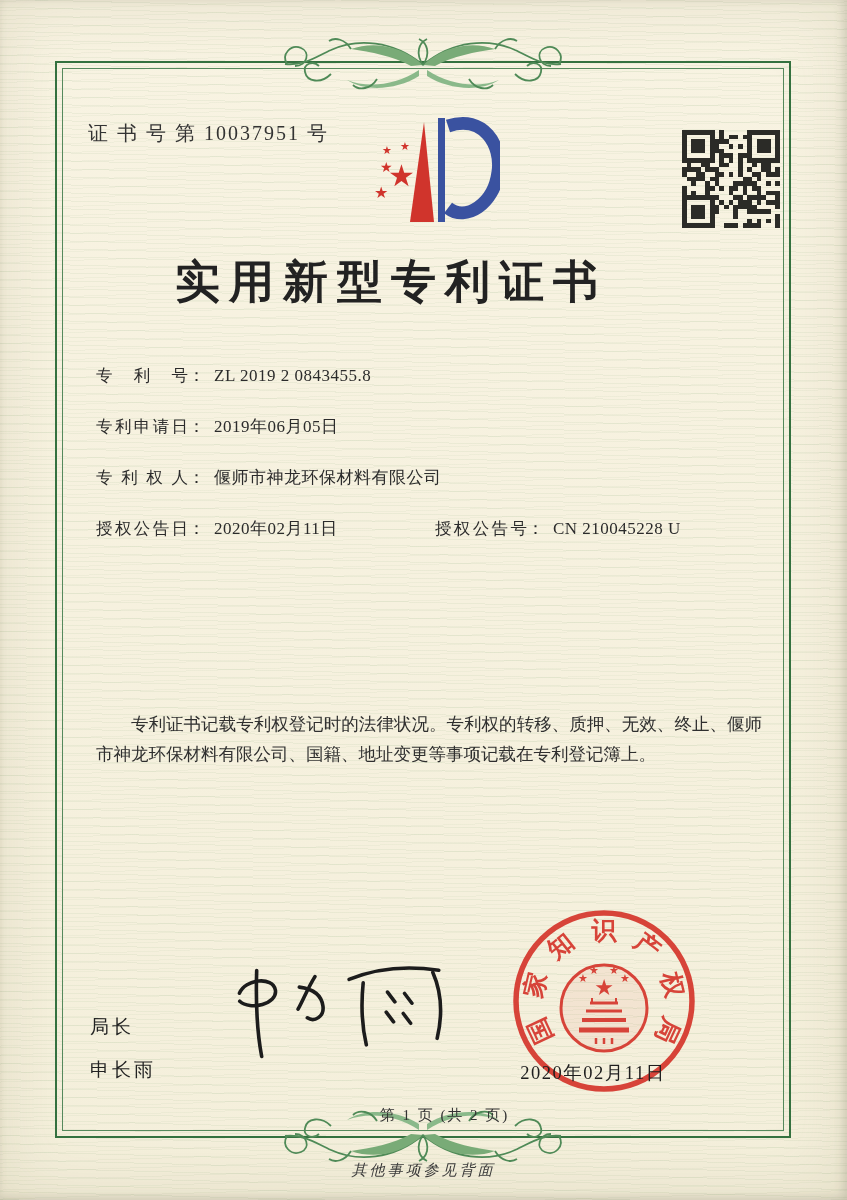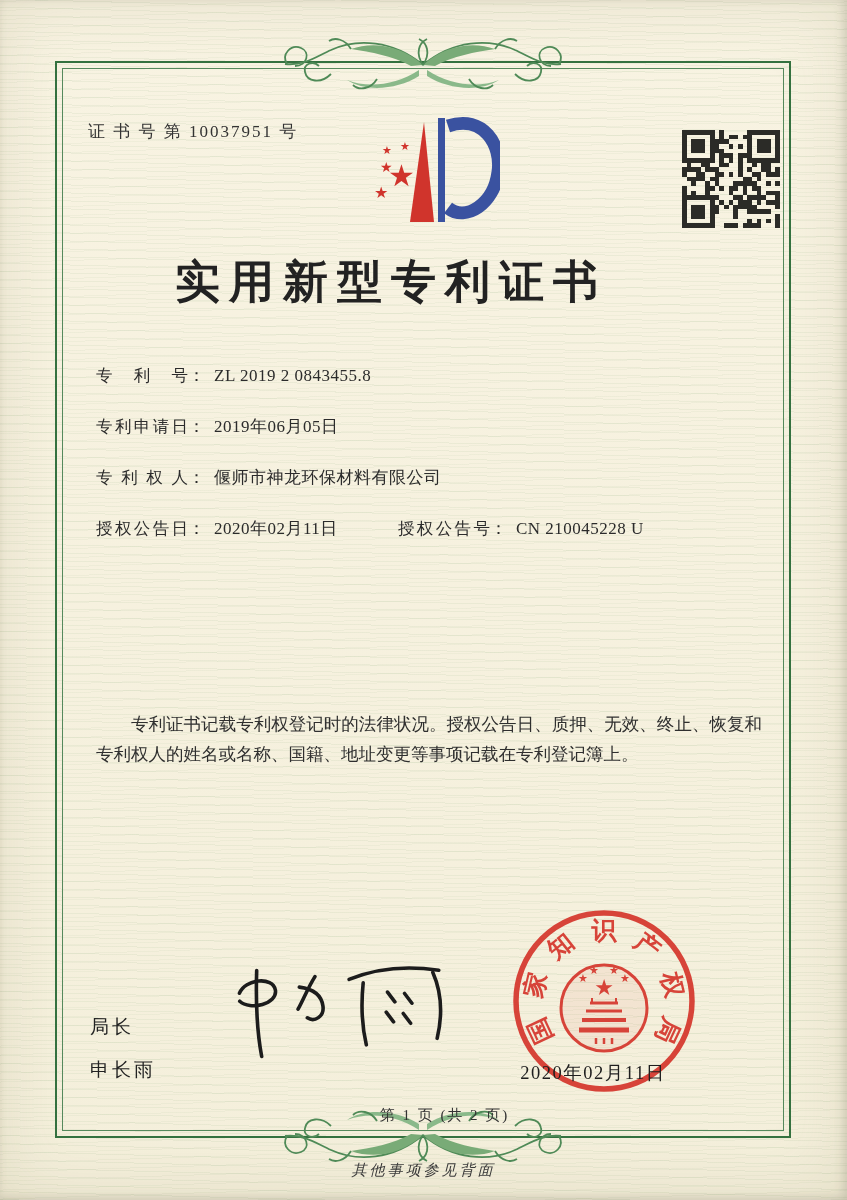--- a/index.html
+++ b/index.html
@@ -12,33 +12,33 @@
       linear-gradient(#f8f3e2,#f4efdb);
     box-shadow:inset 0 0 70px rgba(120,105,60,.14), inset -5px 0 10px rgba(60,60,50,.10), inset 0 -4px 8px rgba(60,60,50,.08);
   }
   
   .frame-outer{position:absolute;left:55px;top:61px;width:736px;height:1077px;border:2.5px solid #34713f;box-sizing:border-box;}
   .frame-inner{position:absolute;left:62px;top:68px;width:722px;height:1063px;border:1px solid #55895c;box-sizing:border-box;}
   .orn{position:absolute;left:273px;width:300px;height:72px;}
   .orn-top{top:27px;}
   .orn-bottom{top:1101px;transform:scale(1,-1);}
   
-  .cert-no{position:absolute;left:88px;top:120px;font-size:17px;letter-spacing:2px;color:#333;}
+  .cert-no{position:absolute;left:88px;top:120px;font-size:20px;letter-spacing:2px;color:#333;}
   .logo{position:absolute;left:360px;top:108px;width:140px;height:130px;}
   .qr{position:absolute;left:682px;top:130px;width:98px;height:98px;display:grid;grid-template-columns:repeat(21,1fr);grid-template-rows:repeat(21,1fr);}
   .qr div{width:100%;height:100%;}
   .qr .b{background:#2b2b27;}
   .title{position:absolute;left:0;top:252px;width:782px;text-align:center;font-size:45px;font-weight:bold;letter-spacing:9px;color:#222;}
   
   .fields{position:absolute;left:96px;top:364px;width:690px;font-size:17px;}
   .frow{margin-bottom:27px;line-height:24px;white-space:nowrap;}
   .flabel{display:inline-block;width:92px;text-align:justify;text-align-last:justify;font-size:16.5px;vertical-align:bottom;}
   .fcolon{display:inline-block;}
   .fvalue{margin-left:9px;letter-spacing:.5px;}
-  .grant-part2{margin-left:60px;}
+  .grant-part2{margin-left:97px;}
   
   .paras{position:absolute;left:96px;top:710px;width:666px;font-size:17.5px;line-height:29.5px;color:#2f2f2f;text-align:justify;}
   .paras p{margin:0 0 3px 0;text-indent:2em;}
   
   .commissioner{position:absolute;left:90px;top:986px;font-size:19px;letter-spacing:3px;color:#222;margin-top:28px;}
   .commissioner div{margin-bottom:17px;}
   .signature{position:absolute;left:212px;top:950px;width:240px;height:115px;}
   .seal{position:absolute;left:506px;top:903px;width:196px;height:196px;opacity:.93;}
   .seal-date{position:absolute;left:508px;top:1060px;width:170px;text-align:center;font-size:18.5px;letter-spacing:1.5px;color:#1e1e1e;z-index:5;}
   .page-num{position:absolute;left:0;top:1106px;width:847px;text-align:center;font-size:15px;letter-spacing:2px;color:#333;padding-left:21px;}
@@ -538,21 +538,21 @@
     </div>
     <div class="frow">
       <span class="flabel">专利权人</span><span class="fcolon">：</span><span class="fvalue">偃师市神龙环保材料有限公司</span>
     </div>
     <div class="frow">
       <span class="flabel">授权公告日</span><span class="fcolon">：</span><span class="fvalue">2020年02月11日</span><span class="grant-part2"><span class="flabel">授权公告号</span><span class="fcolon">：</span><span class="fvalue">CN 210045228 U</span></span>
     </div>
   </div>
 
   <div class="paras">
-    <p>专利证书记载专利权登记时的法律状况。授权公告日、质押、无效、终止、恢复和专利权人的姓名或名称、国籍、地址变更等事项记载在专利登记簿上。</p>
+    <p>专利证书记载专利权登记时的法律状况。专利权的转移、质押、无效、终止、偃师市神龙环保材料有限公司、国籍、地址变更等事项记载在专利登记簿上。</p>
   </div>
 
   <div class="commissioner">
     <div>局长</div>
     <div>申长雨</div>
   </div>
 
   <svg class="signature" viewBox="0 0 240 115">
     <g fill="none" stroke="#1c1c1c" stroke-width="3.6" stroke-linecap="round" transform="rotate(-2 120 57)">
       <path d="M46,18 C44,48 44,78 48,104"></path>

